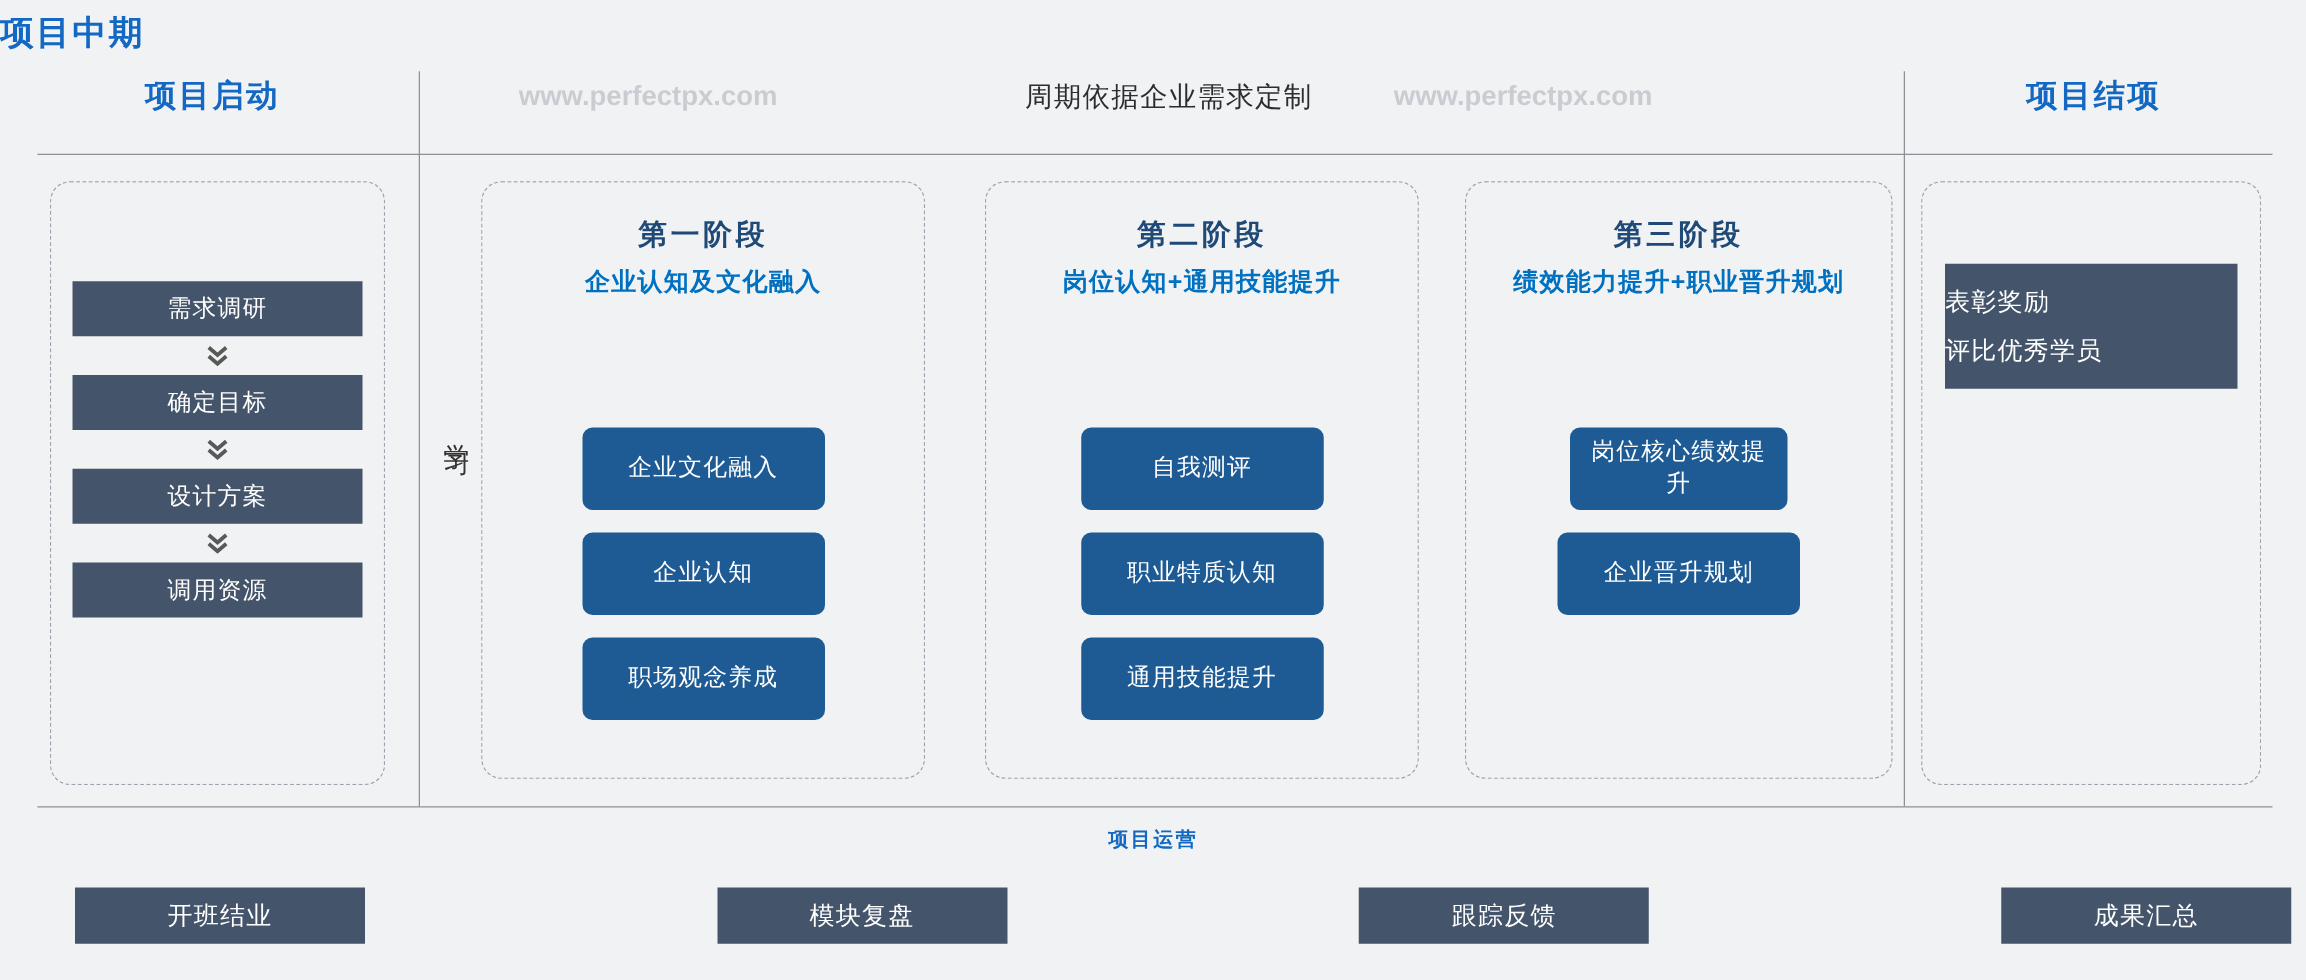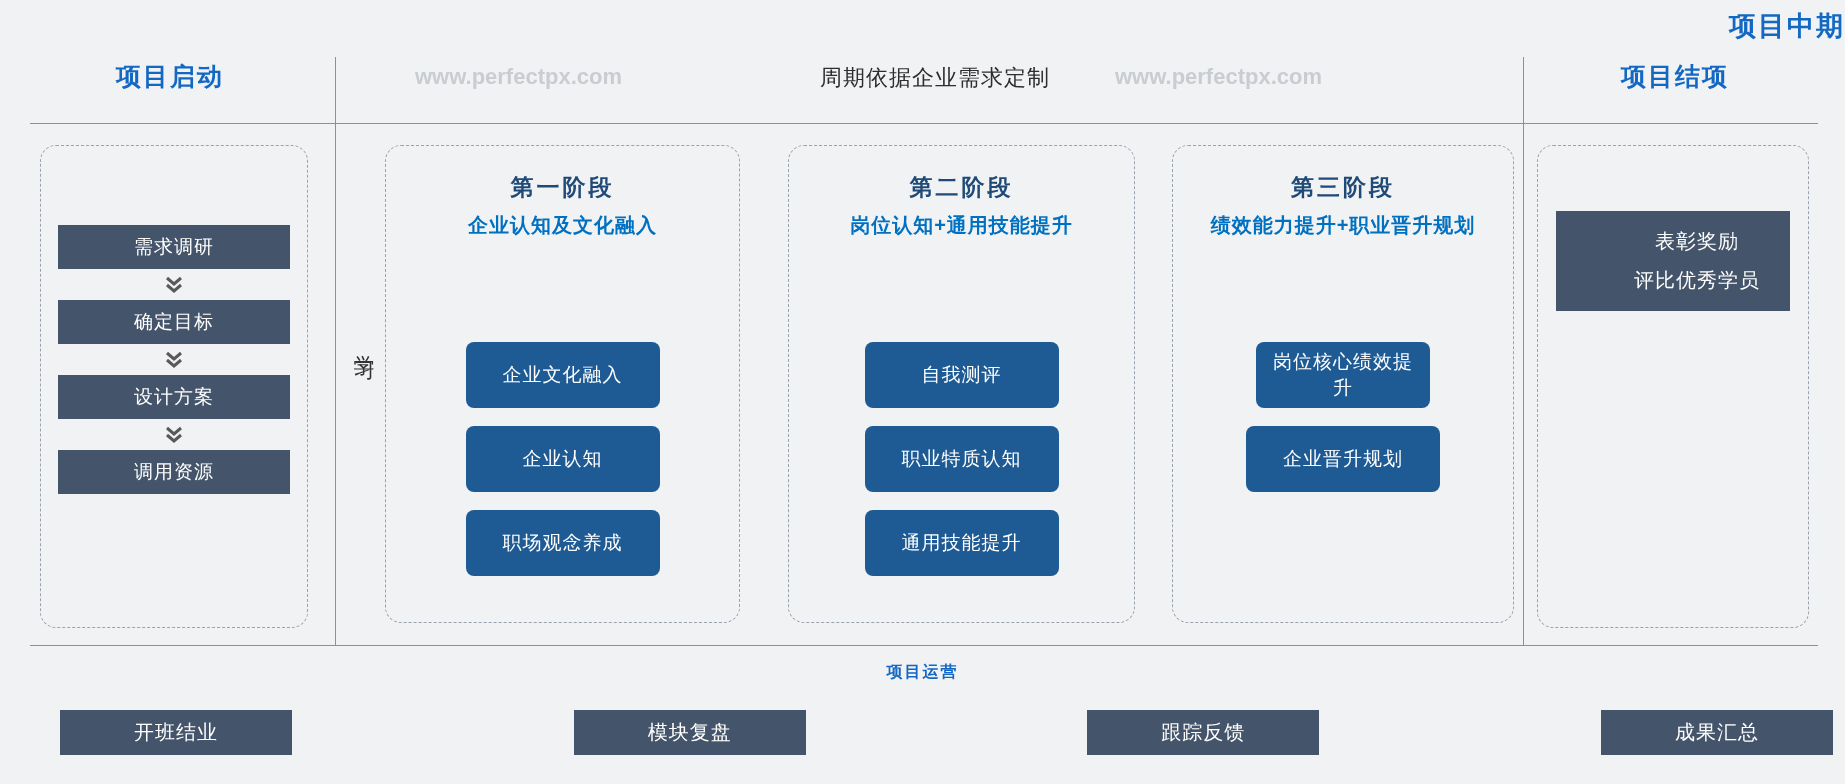--- a/index.html
+++ b/index.html
@@ -6,21 +6,21 @@
     --bg:#F1F2F4; --header_blue:#1268C2; --stage_title:#1F4977; --subtitle_blue:#0070C0;
     --dark_box:#44546A; --stage_btn:#1E5B94; --line:#8C9197; --dash:#9AA3AD;
     --watermark:#C9CDD2; --note_text:#2D2D2D; --box_text:#FFFFFF;
   }
   html,body{margin:0;padding:0;}
   .page{
     position:relative; width:1845px; height:784px; background:var(--bg);
     font-family:"Liberation Sans", sans-serif; overflow:hidden;
   }
   
-  .top-title{position:absolute; top:8px; left:0; right:0; text-align:right;
+  .top-title{position:absolute; top:8px; left:0; right:0; text-align:left;
     font-size:27px; font-weight:bold; color:var(--header_blue); letter-spacing:2px;}
   .hdr-left{position:absolute; top:60px; left:30px; width:280px; text-align:center;
     font-size:25px; font-weight:bold; color:var(--header_blue); letter-spacing:2px;}
   .hdr-right{position:absolute; top:60px; left:1532px; width:286px; text-align:center;
     font-size:25px; font-weight:bold; color:var(--header_blue); letter-spacing:2px;}
   .watermark{position:absolute; top:64px; width:310px; text-align:left;
     color:var(--watermark); font-weight:bold; font-size:22px;}
   .wm-left{left:415px;} .wm-right{left:1115px;}
   .center-note{position:absolute; top:63px; left:755px; width:360px; text-align:center;
     font-size:22px; color:var(--note_text); letter-spacing:1px;}
@@ -50,21 +50,21 @@
   .stage-sub{margin-top:9px; font-size:20px; font-weight:bold; color:var(--subtitle_blue); letter-spacing:1px;}
   .stage-items{margin-top:103px; display:flex; flex-direction:column; align-items:center; gap:18px;}
   .stage-btn{min-height:58px; width:170px; padding:4px 12px; background:var(--stage_btn);
     color:var(--box_text); font-size:19px; border-radius:8px; line-height:1.35;
     display:flex; align-items:center; justify-content:center; box-sizing:content-box; letter-spacing:1px;}
   
   .panel-closing{position:absolute; left:1537px; top:145px; width:272px; height:483px;
     border:1px dashed var(--dash); border-radius:16px; box-sizing:border-box;}
   .closing-box{position:absolute; left:18px; right:18px; background:var(--dark_box);
     color:var(--box_text); font-size:20px; display:flex; flex-direction:column;
-    align-items:center; justify-content:center; gap:12px; letter-spacing:1px;padding-left:48px;}
+    justify-content:center; gap:12px; letter-spacing:1px;}
   .closing-box-1{top:65px; height:100px;}
   .closing-box-2{top:232px; height:120px;}
   
   .ops-title{position:absolute; top:662px; left:0; right:0; text-align:center;
     font-size:16px; font-weight:bold; color:var(--header_blue); letter-spacing:2px;}
   .ops-row{position:absolute; top:710px; left:60px; right:12px; display:flex;
     justify-content:space-between; gap:56px;}
   .ops-box{width:232px; height:45px; background:var(--dark_box); color:var(--box_text);
     font-size:20px; display:flex; align-items:center; justify-content:center; letter-spacing:1px;}
 </style>

